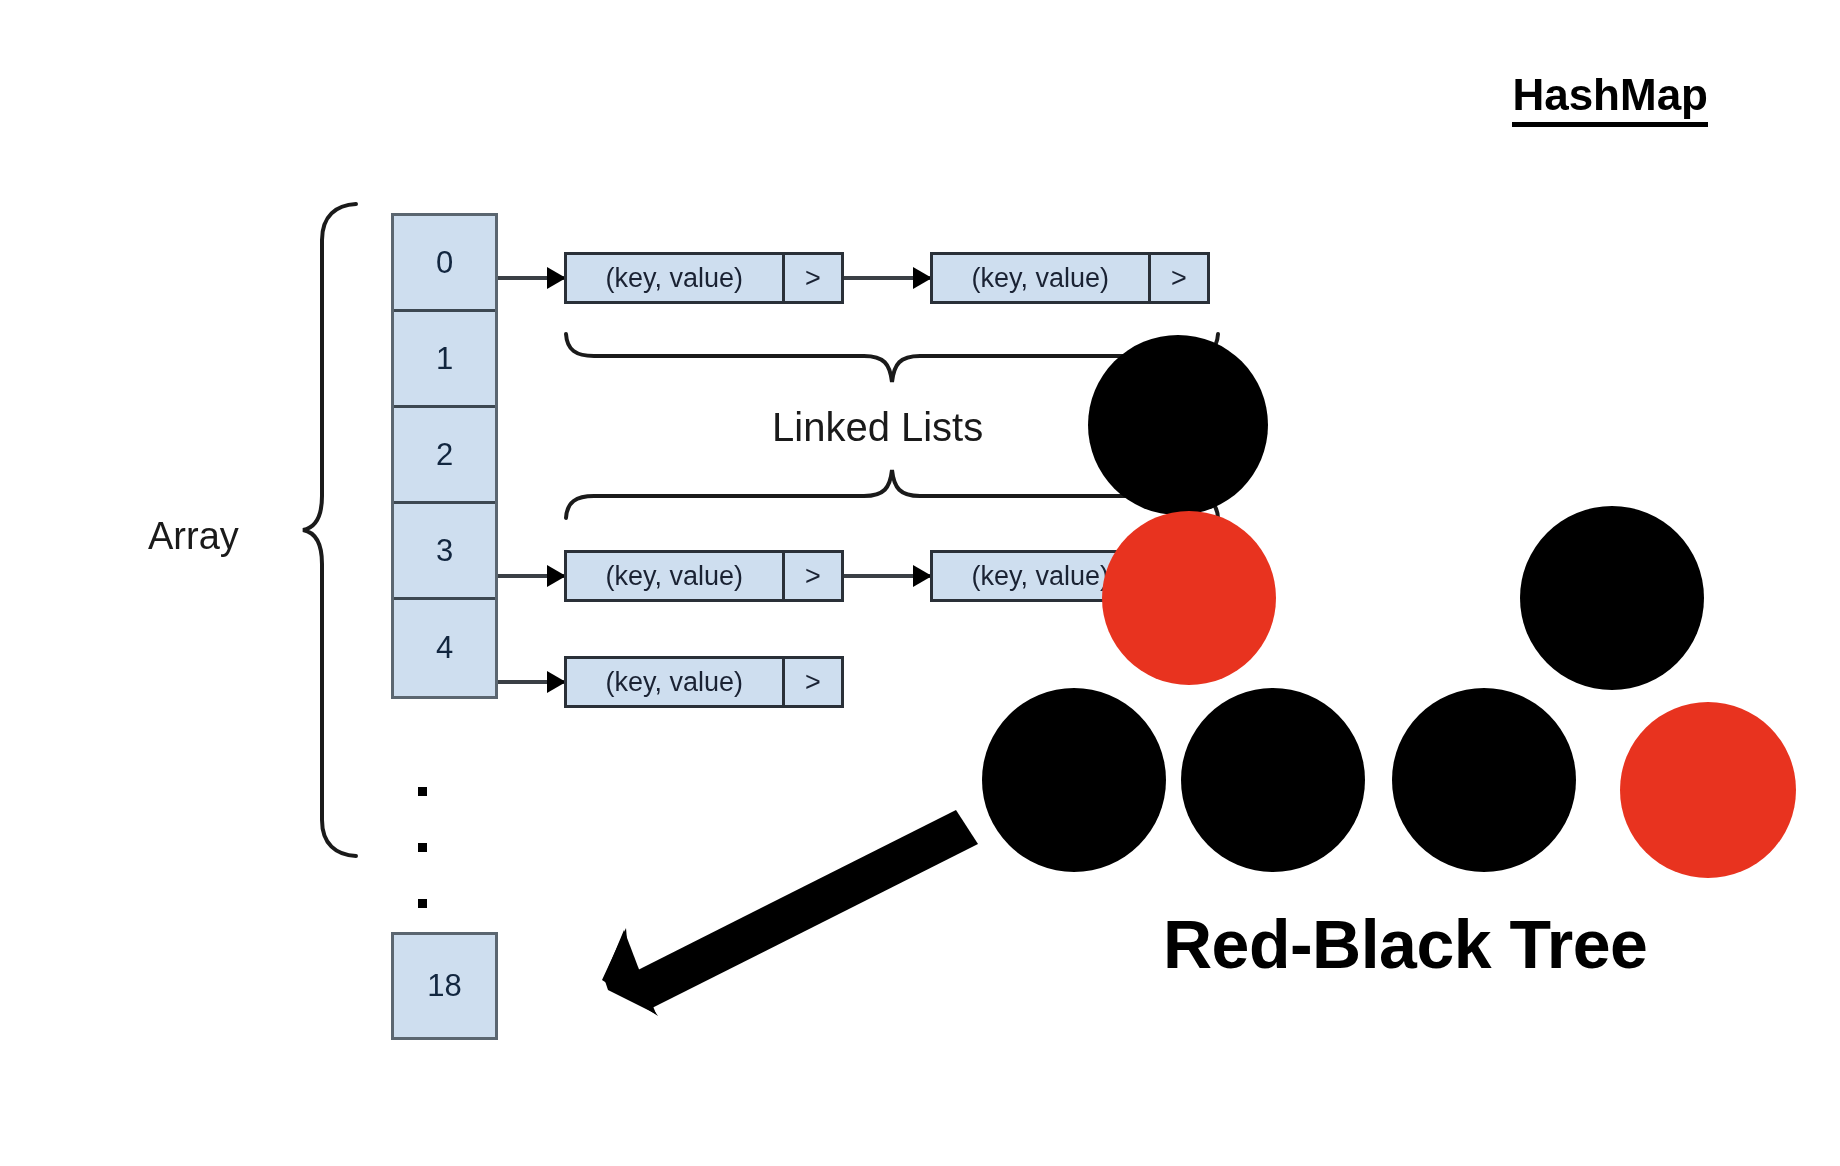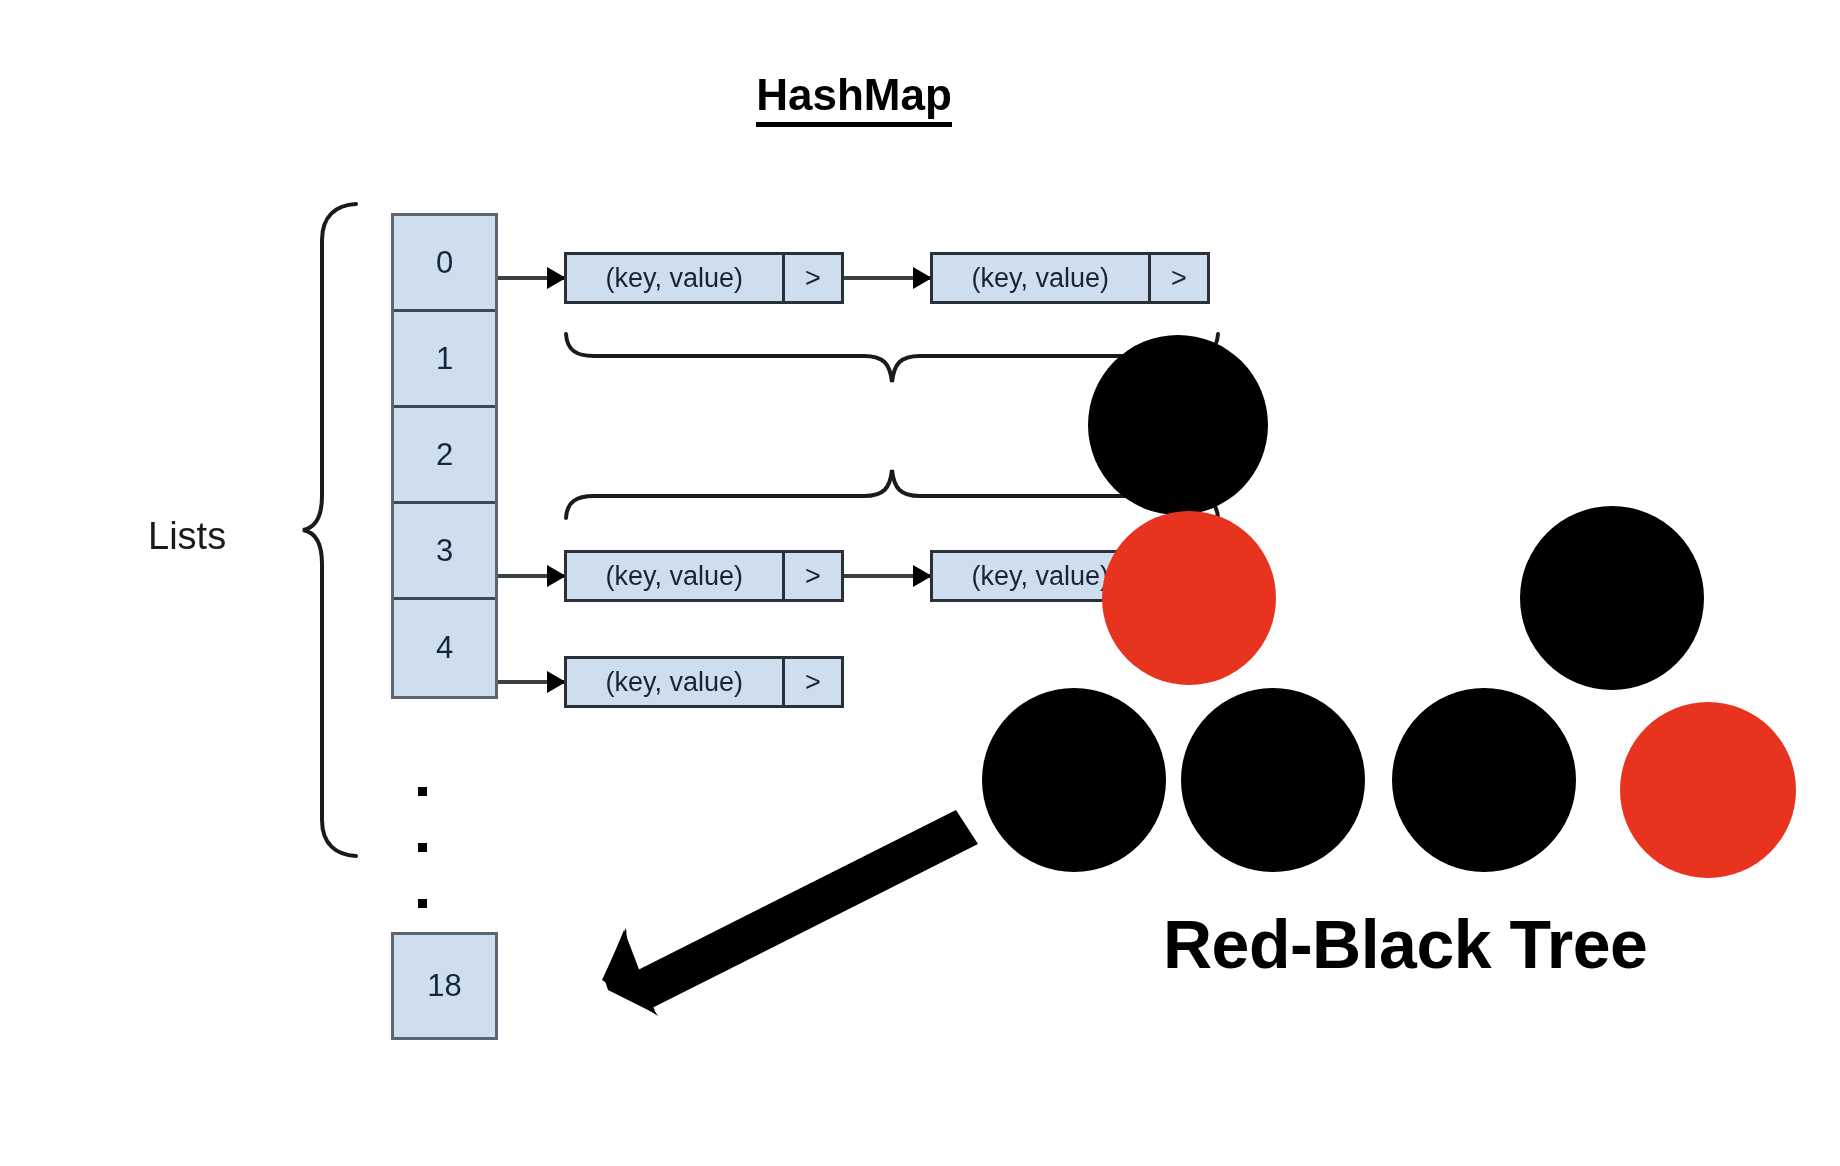--- a/index.html
+++ b/index.html
@@ -15,21 +15,21 @@
     overflow: hidden;
     font-family: "Liberation Sans", sans-serif;
   }
 
   
   #title {
     position: absolute;
     left: 0;
     top: 70px;
     width: 1708px;
-    text-align: center;
+    text-align: right;
     font-family: "Liberation Sans", sans-serif;
     font-size: 44px;
     font-weight: bold;
     color: #000000;
     letter-spacing: 0px;
   }
   #title .u {
     border-bottom: 5px solid #000000;
     padding-bottom: 3px;
   }
@@ -189,21 +189,21 @@
 
   <div id="title">
     <span class="u">HashMap</span>
   </div>
 
   <div id="array-brace">
     <svg width="60" height="660" viewBox="0 0 60 660" xmlns="http://www.w3.org/2000/svg">
       <path d="M 56 4 C 36 5 22 16 22 40 L 22 296 C 22 318 14 328 3 330 C 14 332 22 342 22 364 L 22 620 C 22 644 36 655 56 656" fill="none" stroke="#1a1a1a" stroke-width="4" stroke-linecap="round"></path>
     </svg>
   </div>
-  <div id="array-label">Lists</div>
+  <div id="array-label">Array</div>
 
   <div id="array-col">
     <div class="array-cell">0</div>
     <div class="array-cell">1</div>
     <div class="array-cell">2</div>
     <div class="array-cell">3</div>
     <div class="array-cell last">4</div>
   </div>
 
   <div class="vdot" style="left:418px; top:787px;"></div>
@@ -222,20 +222,21 @@
     <div class="ll-kv">(key, value)</div>
     <div class="ll-ptr">&gt;</div>
   </div>
 
   <div class="hbrace" style="left:562px; top:330px; width:660px; height:56px;">
     <svg width="660" height="56" viewBox="0 0 660 56" xmlns="http://www.w3.org/2000/svg">
       <path d="M 4 4 C 5 20 14 26 32 26 L 302 26 C 322 26 328 34 330 52 C 332 34 338 26 358 26 L 628 26 C 646 26 655 20 656 4" fill="none" stroke="#1a1a1a" stroke-width="4" stroke-linecap="round"></path>
     </svg>
   </div>
 
+  <div id="ll-label">Linked Lists</div>
 
   <div class="hbrace" style="left:562px; top:466px; width:660px; height:56px;">
     <svg width="660" height="56" viewBox="0 0 660 56" xmlns="http://www.w3.org/2000/svg">
       <path d="M 4 52 C 5 36 14 30 32 30 L 302 30 C 322 30 328 22 330 4 C 332 22 338 30 358 30 L 628 30 C 646 30 655 36 656 52" fill="none" stroke="#1a1a1a" stroke-width="4" stroke-linecap="round"></path>
     </svg>
   </div>
 
   <div class="conn" style="left:498px; top:574px; width:66px;"></div>
   <div class="ll-node" style="left:564px; top:550px; width:280px;">
     <div class="ll-kv">(key, value)</div>

